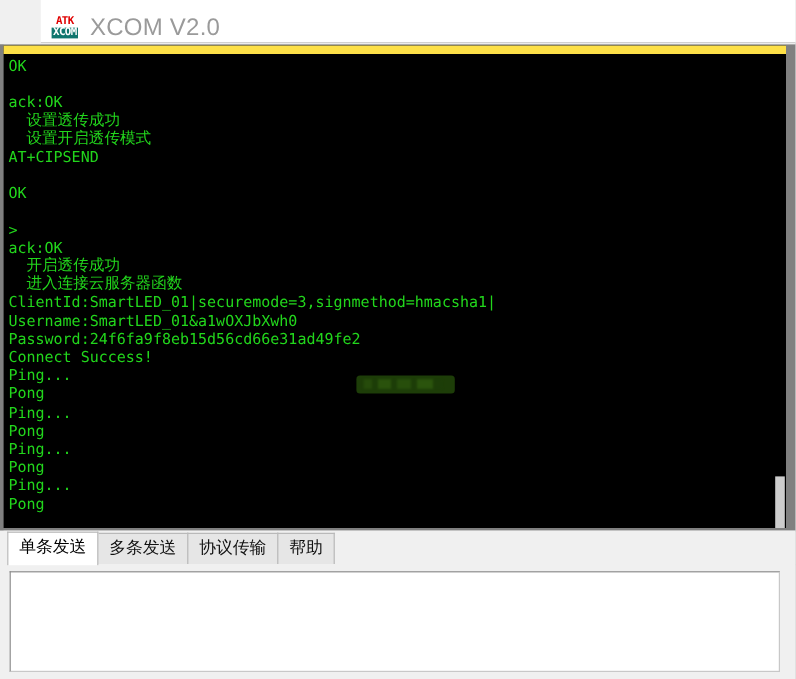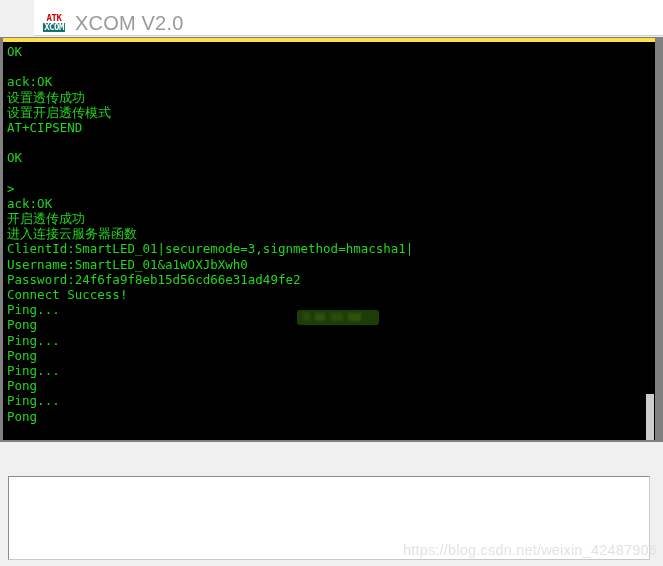--- a/index.html
+++ b/index.html
@@ -67,34 +67,34 @@
     background: #808080;
     padding-left: 3px;
     padding-top: 1px;
   }
   #terminal {
     position: relative;
     width: 652px;
     height: 402px;
     background: #000000;
     overflow: hidden;
-    border-top: 4px solid #fde047;
+    border-top: 7px solid #fde047;
   }
   #term-text {
     position: absolute;
     left: 4px;
     top: 2px;
     color: #22d61c;
     font-family: "DejaVu Sans Mono", monospace;
     font-size: 12.5px;
     line-height: 15.2px;
     white-space: pre;
   }
   .term-line { height: 15.2px; white-space: pre; }
-  .cn { font-family: "DejaVu Sans", sans-serif; font-size: 13px; letter-spacing: 0px; }
+  .cn { font-family: "DejaVu Sans", sans-serif; font-size: 13px; letter-spacing: 0px; margin-left: 15px; }
 
   #redaction {
     position: absolute;
     left: 294px;
     top: 268px;
     width: 82px;
     height: 15px;
     background: #1d3d08;
     border-radius: 3px;
   }
@@ -221,19 +221,27 @@
   <div id="terminal-frame">
     <div id="terminal">
       <div id="term-text"><div class="term-line">OK</div><div class="term-line">&nbsp;</div><div class="term-line">ack:OK</div><div class="term-line cn">设置透传成功</div><div class="term-line cn">设置开启透传模式</div><div class="term-line">AT+CIPSEND</div><div class="term-line">&nbsp;</div><div class="term-line">OK</div><div class="term-line">&nbsp;</div><div class="term-line">&gt;</div><div class="term-line">ack:OK</div><div class="term-line cn">开启透传成功</div><div class="term-line cn">进入连接云服务器函数</div><div class="term-line">ClientId:SmartLED_01|securemode=3,signmethod=hmacsha1|</div><div class="term-line">Username:SmartLED_01&amp;a1wOXJbXwh0</div><div class="term-line">Password:24f6fa9f8eb15d56cd66e31ad49fe2</div><div class="term-line">Connect Success!</div><div class="term-line">Ping...</div><div class="term-line">Pong</div><div class="term-line">Ping...</div><div class="term-line">Pong</div><div class="term-line">Ping...</div><div class="term-line">Pong</div><div class="term-line">Ping...</div><div class="term-line">Pong</div></div>
       <div id="redaction"></div>
       <div id="term-scroll-track">
         <div id="term-scroll-thumb"></div>
       </div>
     </div>
   </div>
 
+  <div id="tabstrip">
+    <div id="tab-container" style="display:flex;align-items:flex-end;">
+        <div class="tab active">单条发送</div>
+        <div class="tab">多条发送</div>
+        <div class="tab">协议传输</div>
+        <div class="tab">帮助</div>
+      </div>
+    <div id="tab-filler"></div>
+  </div>
 
   <div id="send-panel">
     <textarea id="send-input" placeholder="" style=""></textarea>
-    <div id="watermark">https://blog.csdn.net/weixin_42487906</div>
   </div>
 
 </div>
 
 </body></html>

